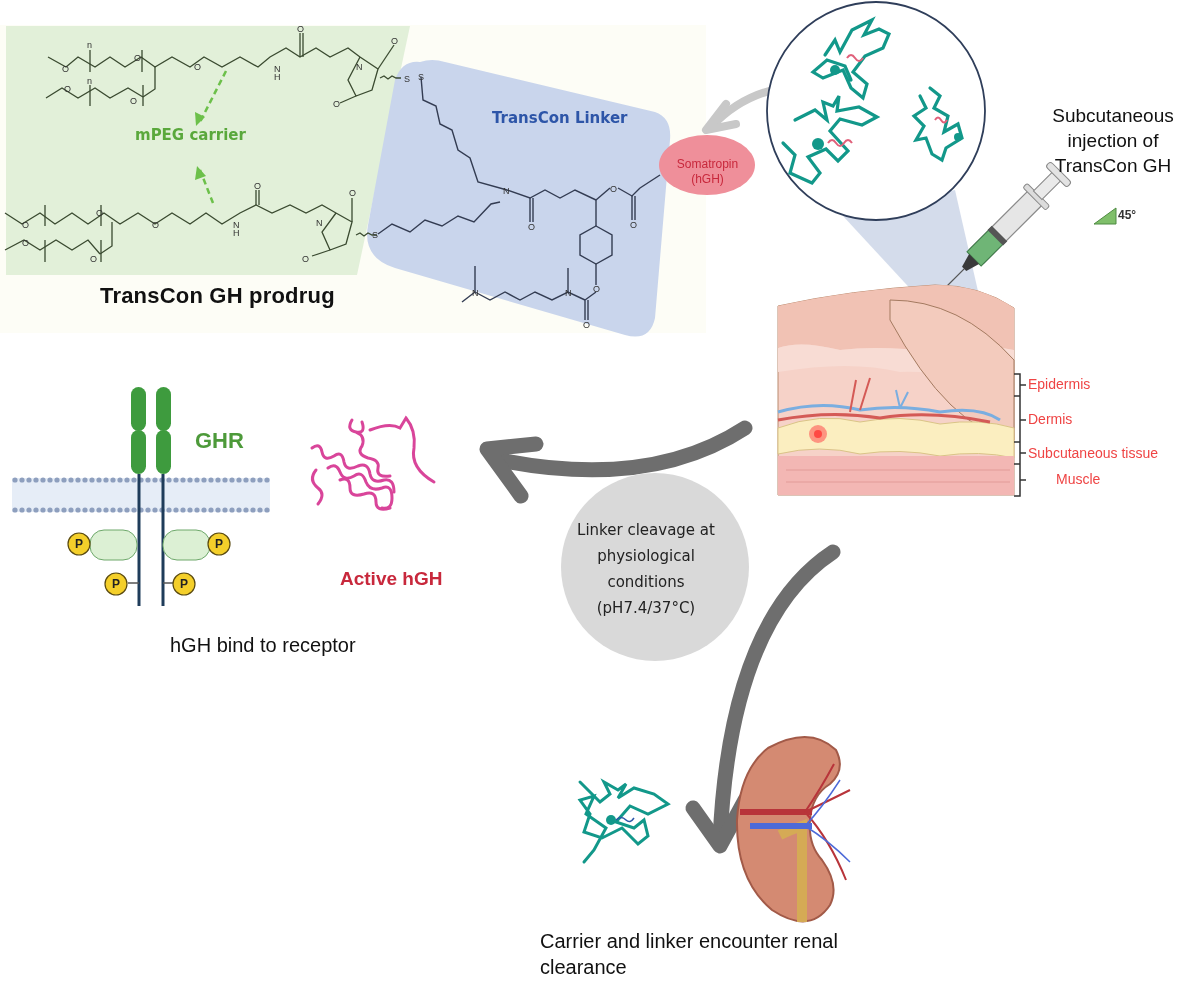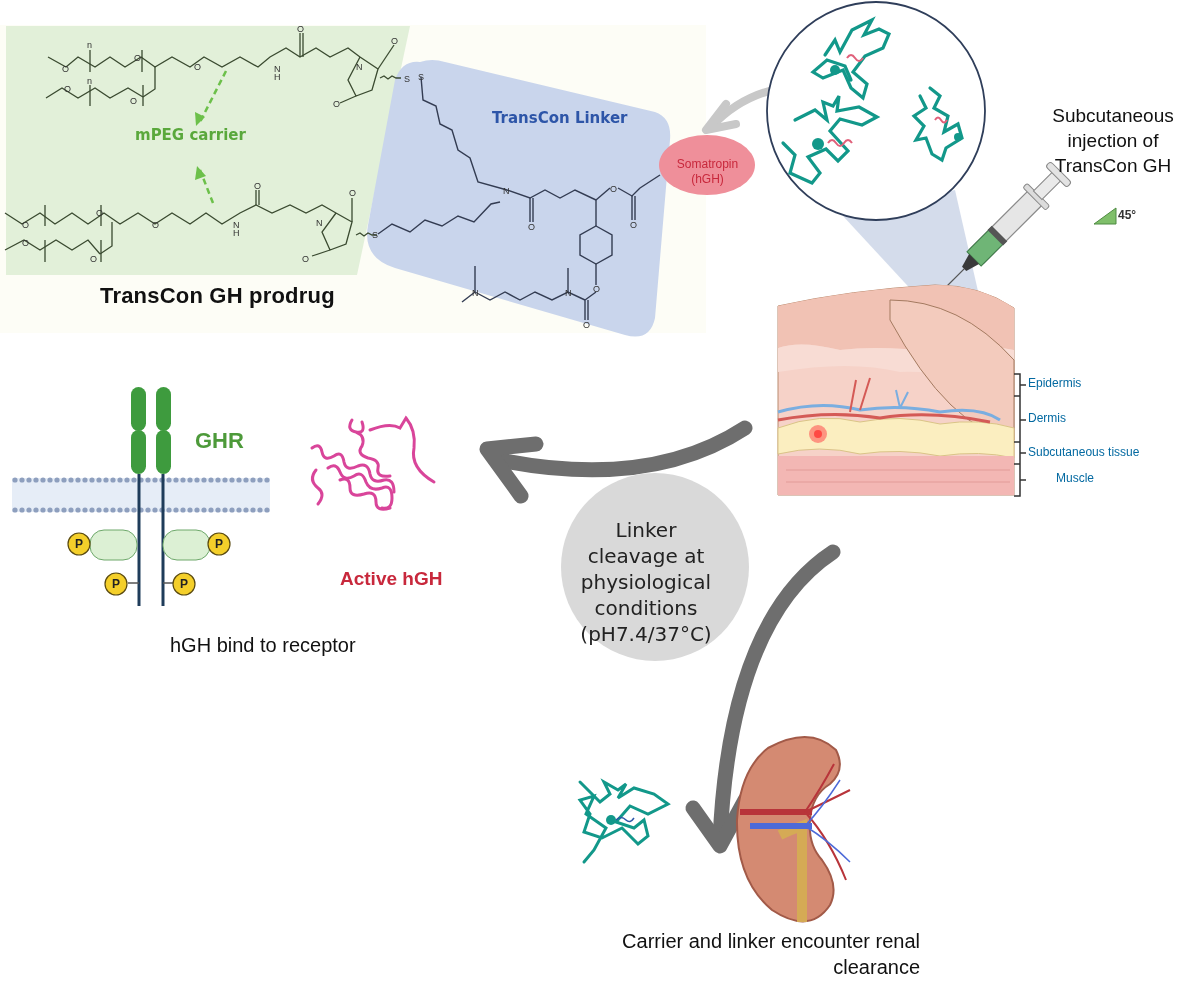--- a/index.html
+++ b/index.html
@@ -5,26 +5,26 @@
   html, body { margin: 0; padding: 0; background: #ffffff; }
   body { width: 1204px; height: 991px; position: relative; overflow: hidden; font-family: "Liberation Sans", sans-serif; }
   svg.full { position: absolute; left: 0; top: 0; }
   .t { position: absolute; white-space: nowrap; }
   #prodrug-title { left: 100px; top: 283px; font-size: 22px; font-weight: bold; color: #111; letter-spacing: 0.2px; }
   #mpeg-label { left: 135px; top: 126px; font-size: 15px; font-weight: bold; color: #5aa83c; font-family: "DejaVu Sans", sans-serif; }
   #linker-label { left: 480px; top: 109px; font-size: 15px; font-weight: bold; color: #2d55a8; font-family: "DejaVu Sans", sans-serif; margin-left: 12px; }
   #soma-label { left: 660px; top: 157px; width: 95px; text-align: center; font-size: 12px; color: #c8283c; line-height: 15px; white-space: normal; }
   #subq-label { left: 1028px; top: 103px; width: 170px; text-align: center; font-size: 19px; color: #111; line-height: 25px; white-space: normal; }
   #angle-label { left: 1118px; top: 208px; font-size: 12px; font-weight: bold; color: #333; }
-  .layer { font-size: 12px; color: #0369a1; }
+  .layer { font-size: 14px; color: #ef4444; }
   #ghr-label { left: 195px; top: 428px; font-size: 22px; font-weight: bold; color: #4d9a3a; }
   #active-label { left: 340px; top: 568px; font-size: 19px; color: #c8283c; font-weight: bold; }
   #bind-label { left: 170px; top: 634px; font-size: 20px; color: #111; }
-  #cleavage-label { left: 572px; top: 517px; width: 148px; text-align: center; font-size: 20px; color: #222; line-height: 26px; white-space: normal; font-family: "DejaVu Sans", sans-serif; }
-  #renal-label { left: 540px; top: 928px; width: 380px; text-align: right; font-size: 20px; color: #111; line-height: 26px; white-space: normal; }
+  #cleavage-label { left: 572px; top: 517px; width: 148px; text-align: center; font-size: 15px; color: #222; line-height: 26px; white-space: normal; font-family: "DejaVu Sans", sans-serif; }
+  #renal-label { left: 540px; top: 928px; width: 380px; text-align: left; font-size: 20px; color: #111; line-height: 26px; white-space: normal; }
   .atom { font-size: 9px; fill: #333; font-family: "Liberation Sans", sans-serif; }
   .p-text { font-size: 12px; font-weight: bold; fill: #222; font-family: "Liberation Sans", sans-serif; }
 </style>
 </head>
 <body>
 
 <svg class="full" width="1204" height="991" viewBox="0 0 1204 991">
 
   <rect x="0" y="25" width="706" height="308" fill="#fdfdf6"></rect>
 

